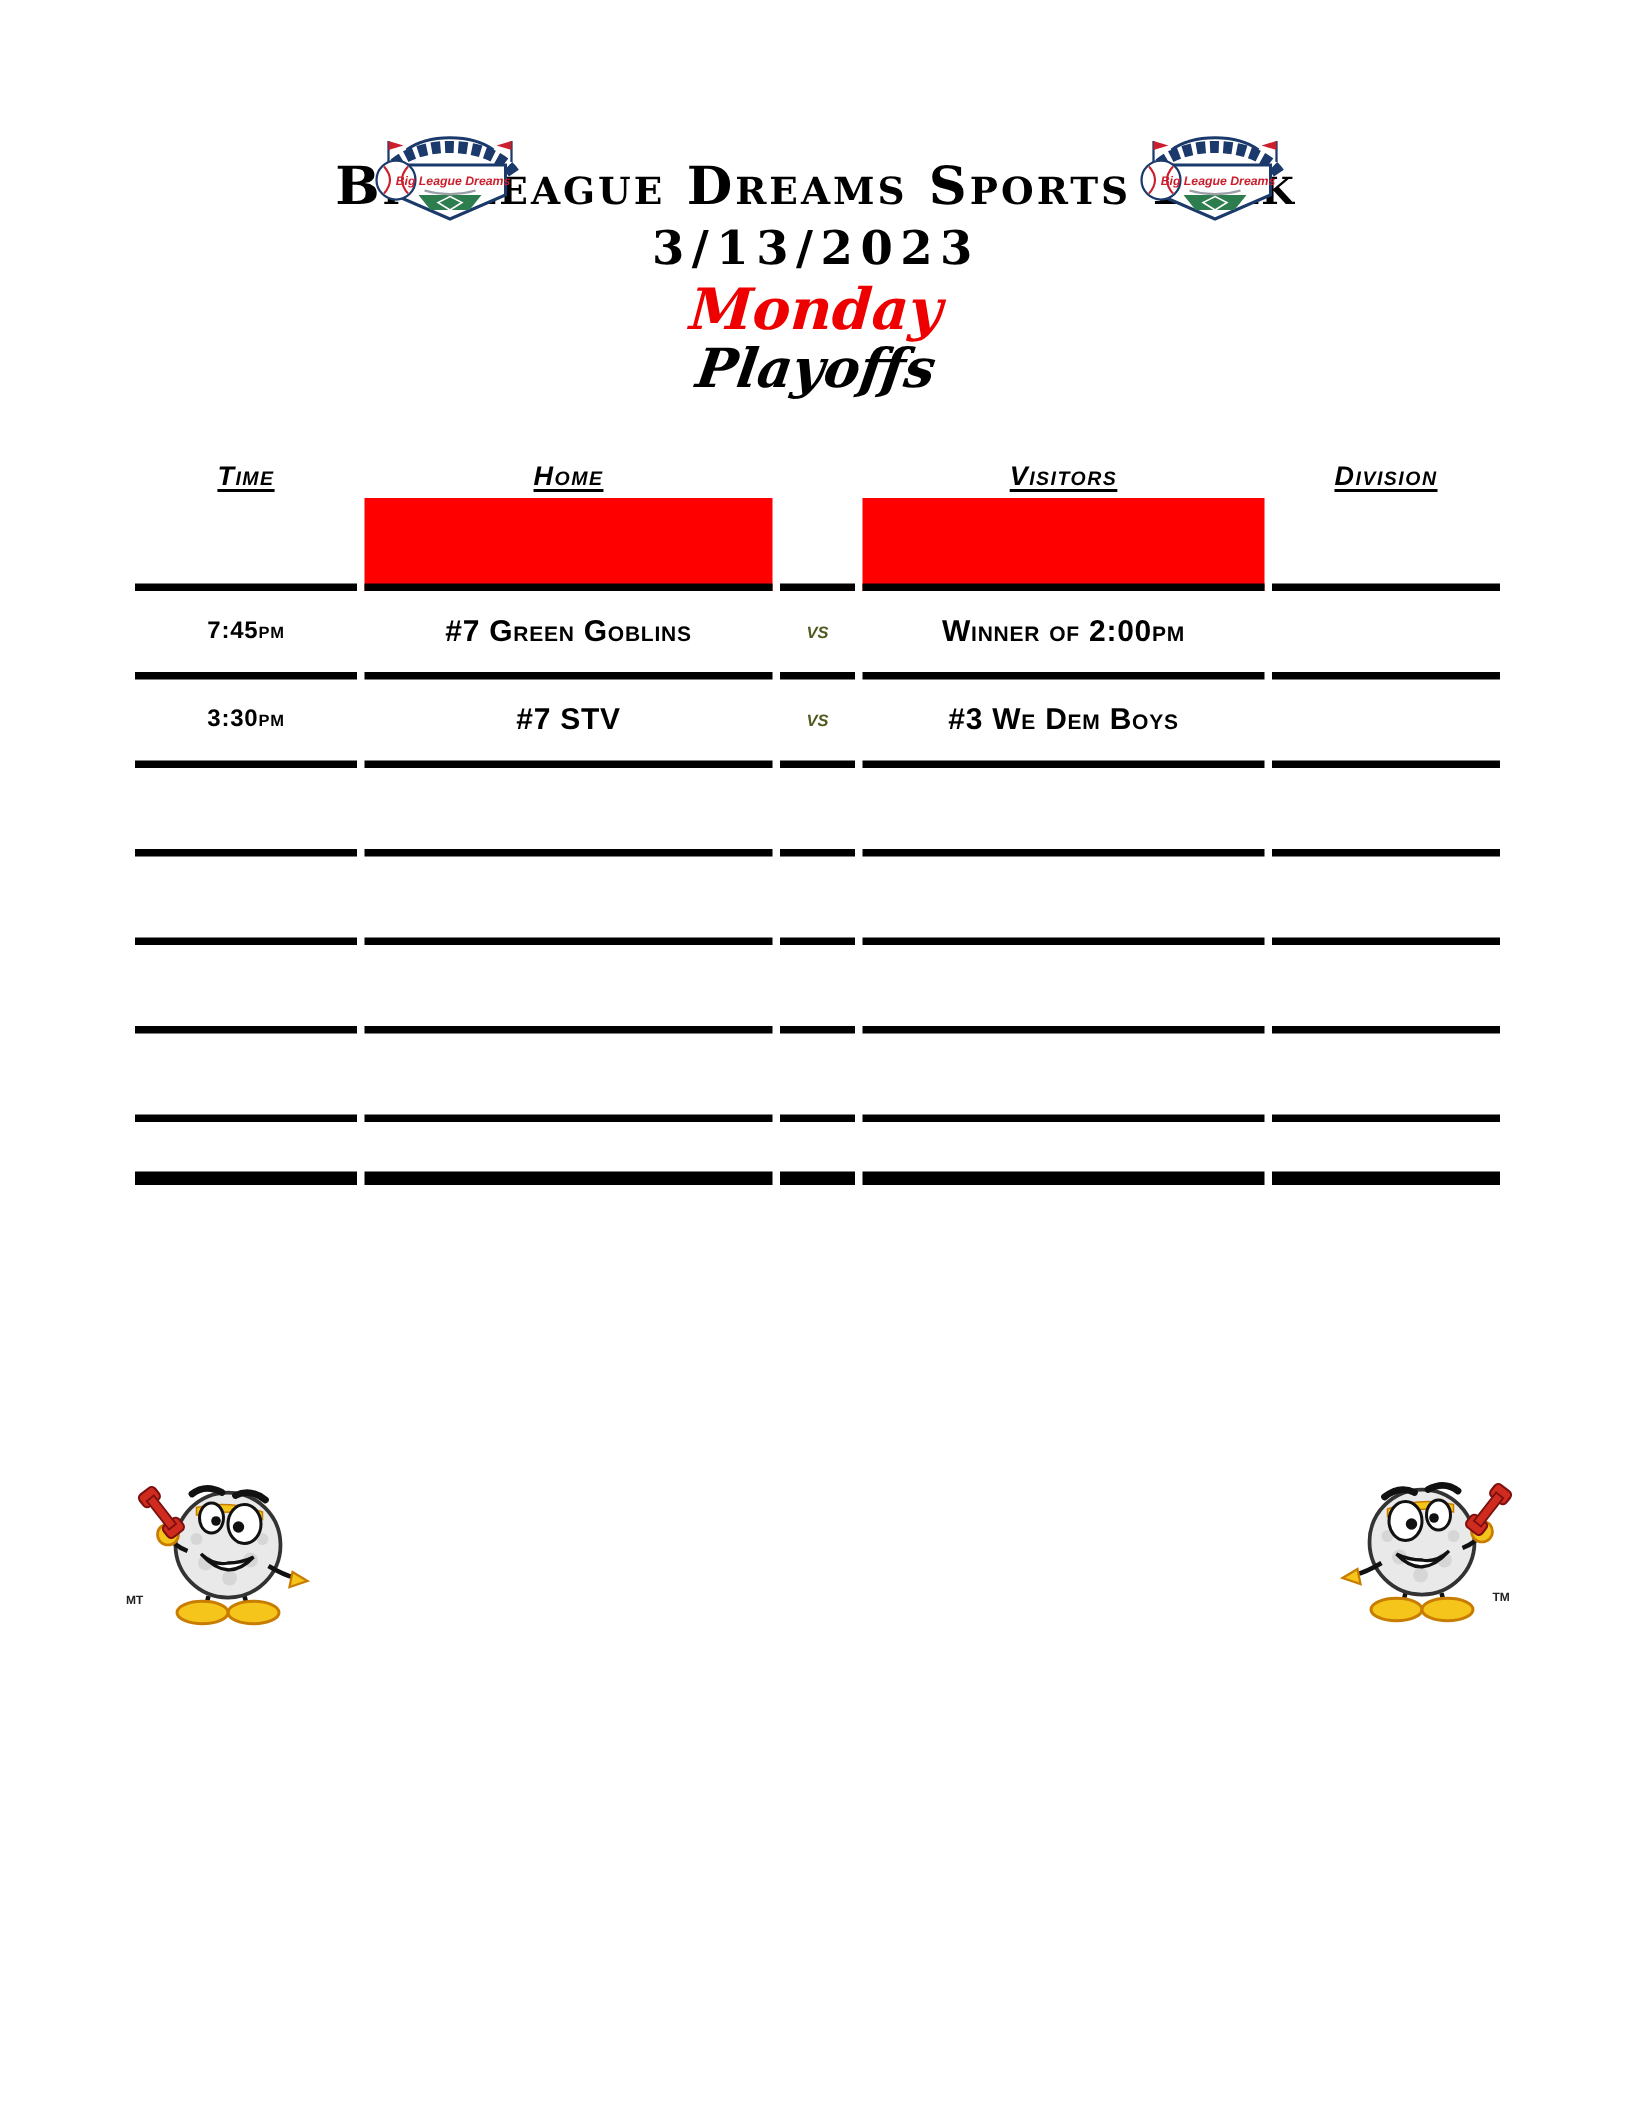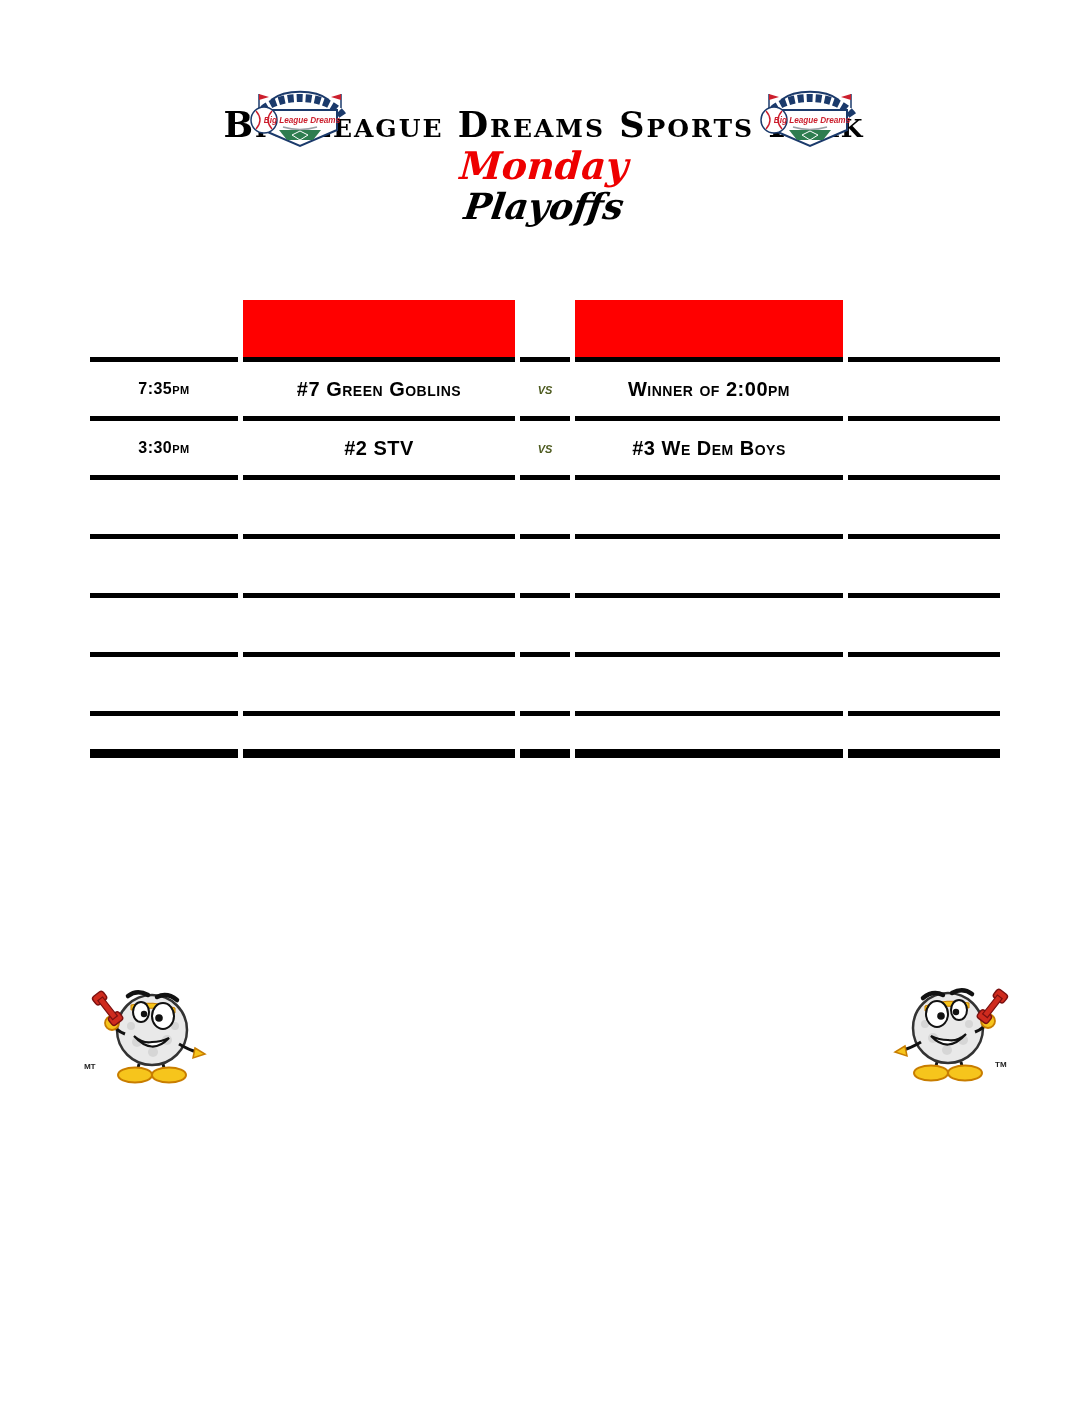--- a/index.html
+++ b/index.html
@@ -85,20 +85,21 @@
   .tm-left  { left:84px;  top:1062px; transform:scaleX(-1); }
   .tm-right { left:995px; top:1060px; }
 </style>
 </head>
 <body>
 
 <div class="page">
 
   <div class="header">
     <div class="title-main">Big League Dreams Sports Park</div>
+    <div class="date-line">3/13/2023</div>
     <div class="day-line">Monday</div>
     <div class="playoffs-line">Playoffs</div>
   </div>
 
   <div class="logo logo-left">
     <svg viewBox="0 0 106 70" width="106" height="70">
       <path d="M12 14 L12 28" stroke="#1b3a6b" stroke-width="1.5"></path>
       <path d="M94 14 L94 28" stroke="#1b3a6b" stroke-width="1.5"></path>
       <polygon points="12,14 22,17 12,20" fill="#cc1f2d"></polygon>
       <polygon points="94,14 84,17 94,20" fill="#cc1f2d"></polygon>
@@ -136,39 +137,46 @@
   <table class="sched">
     <colgroup>
         <col class="c1">
         <col class="c2">
         <col class="c3">
         <col class="c4">
         <col class="c5">
       </colgroup>
 
     <tbody>
+        <tr class="head-row">
+      <td><span class="hlabel">Time</span></td>
+      <td><span class="hlabel">Home</span></td>
+      <td></td>
+      <td><span class="hlabel">Visitors</span></td>
+      <td><span class="hlabel">Division</span></td>
+    </tr>
 
     <tr class="red-row">
       <td></td>
       <td class="redblock"></td>
       <td></td>
       <td class="redblock"></td>
       <td></td>
     </tr>
 
     <tr class="data-row">
-      <td class="c-time">7:35pm</td>
+      <td class="c-time">7:45pm</td>
       <td class="c-home">#7 Green Goblins</td>
       <td class="c-vs">vs</td>
       <td class="c-vis">Winner of 2:00pm</td>
       <td class="c-div"></td>
     </tr>
     <tr class="data-row">
       <td class="c-time">3:30pm</td>
-      <td class="c-home">#2 STV</td>
+      <td class="c-home">#7 STV</td>
       <td class="c-vs">vs</td>
       <td class="c-vis">#3 We Dem Boys</td>
       <td class="c-div"></td>
     </tr>
     <tr class="data-row">
       <td class="c-time"></td>
       <td class="c-home"></td>
       <td class="c-vs"></td>
       <td class="c-vis"></td>
       <td class="c-div"></td>

